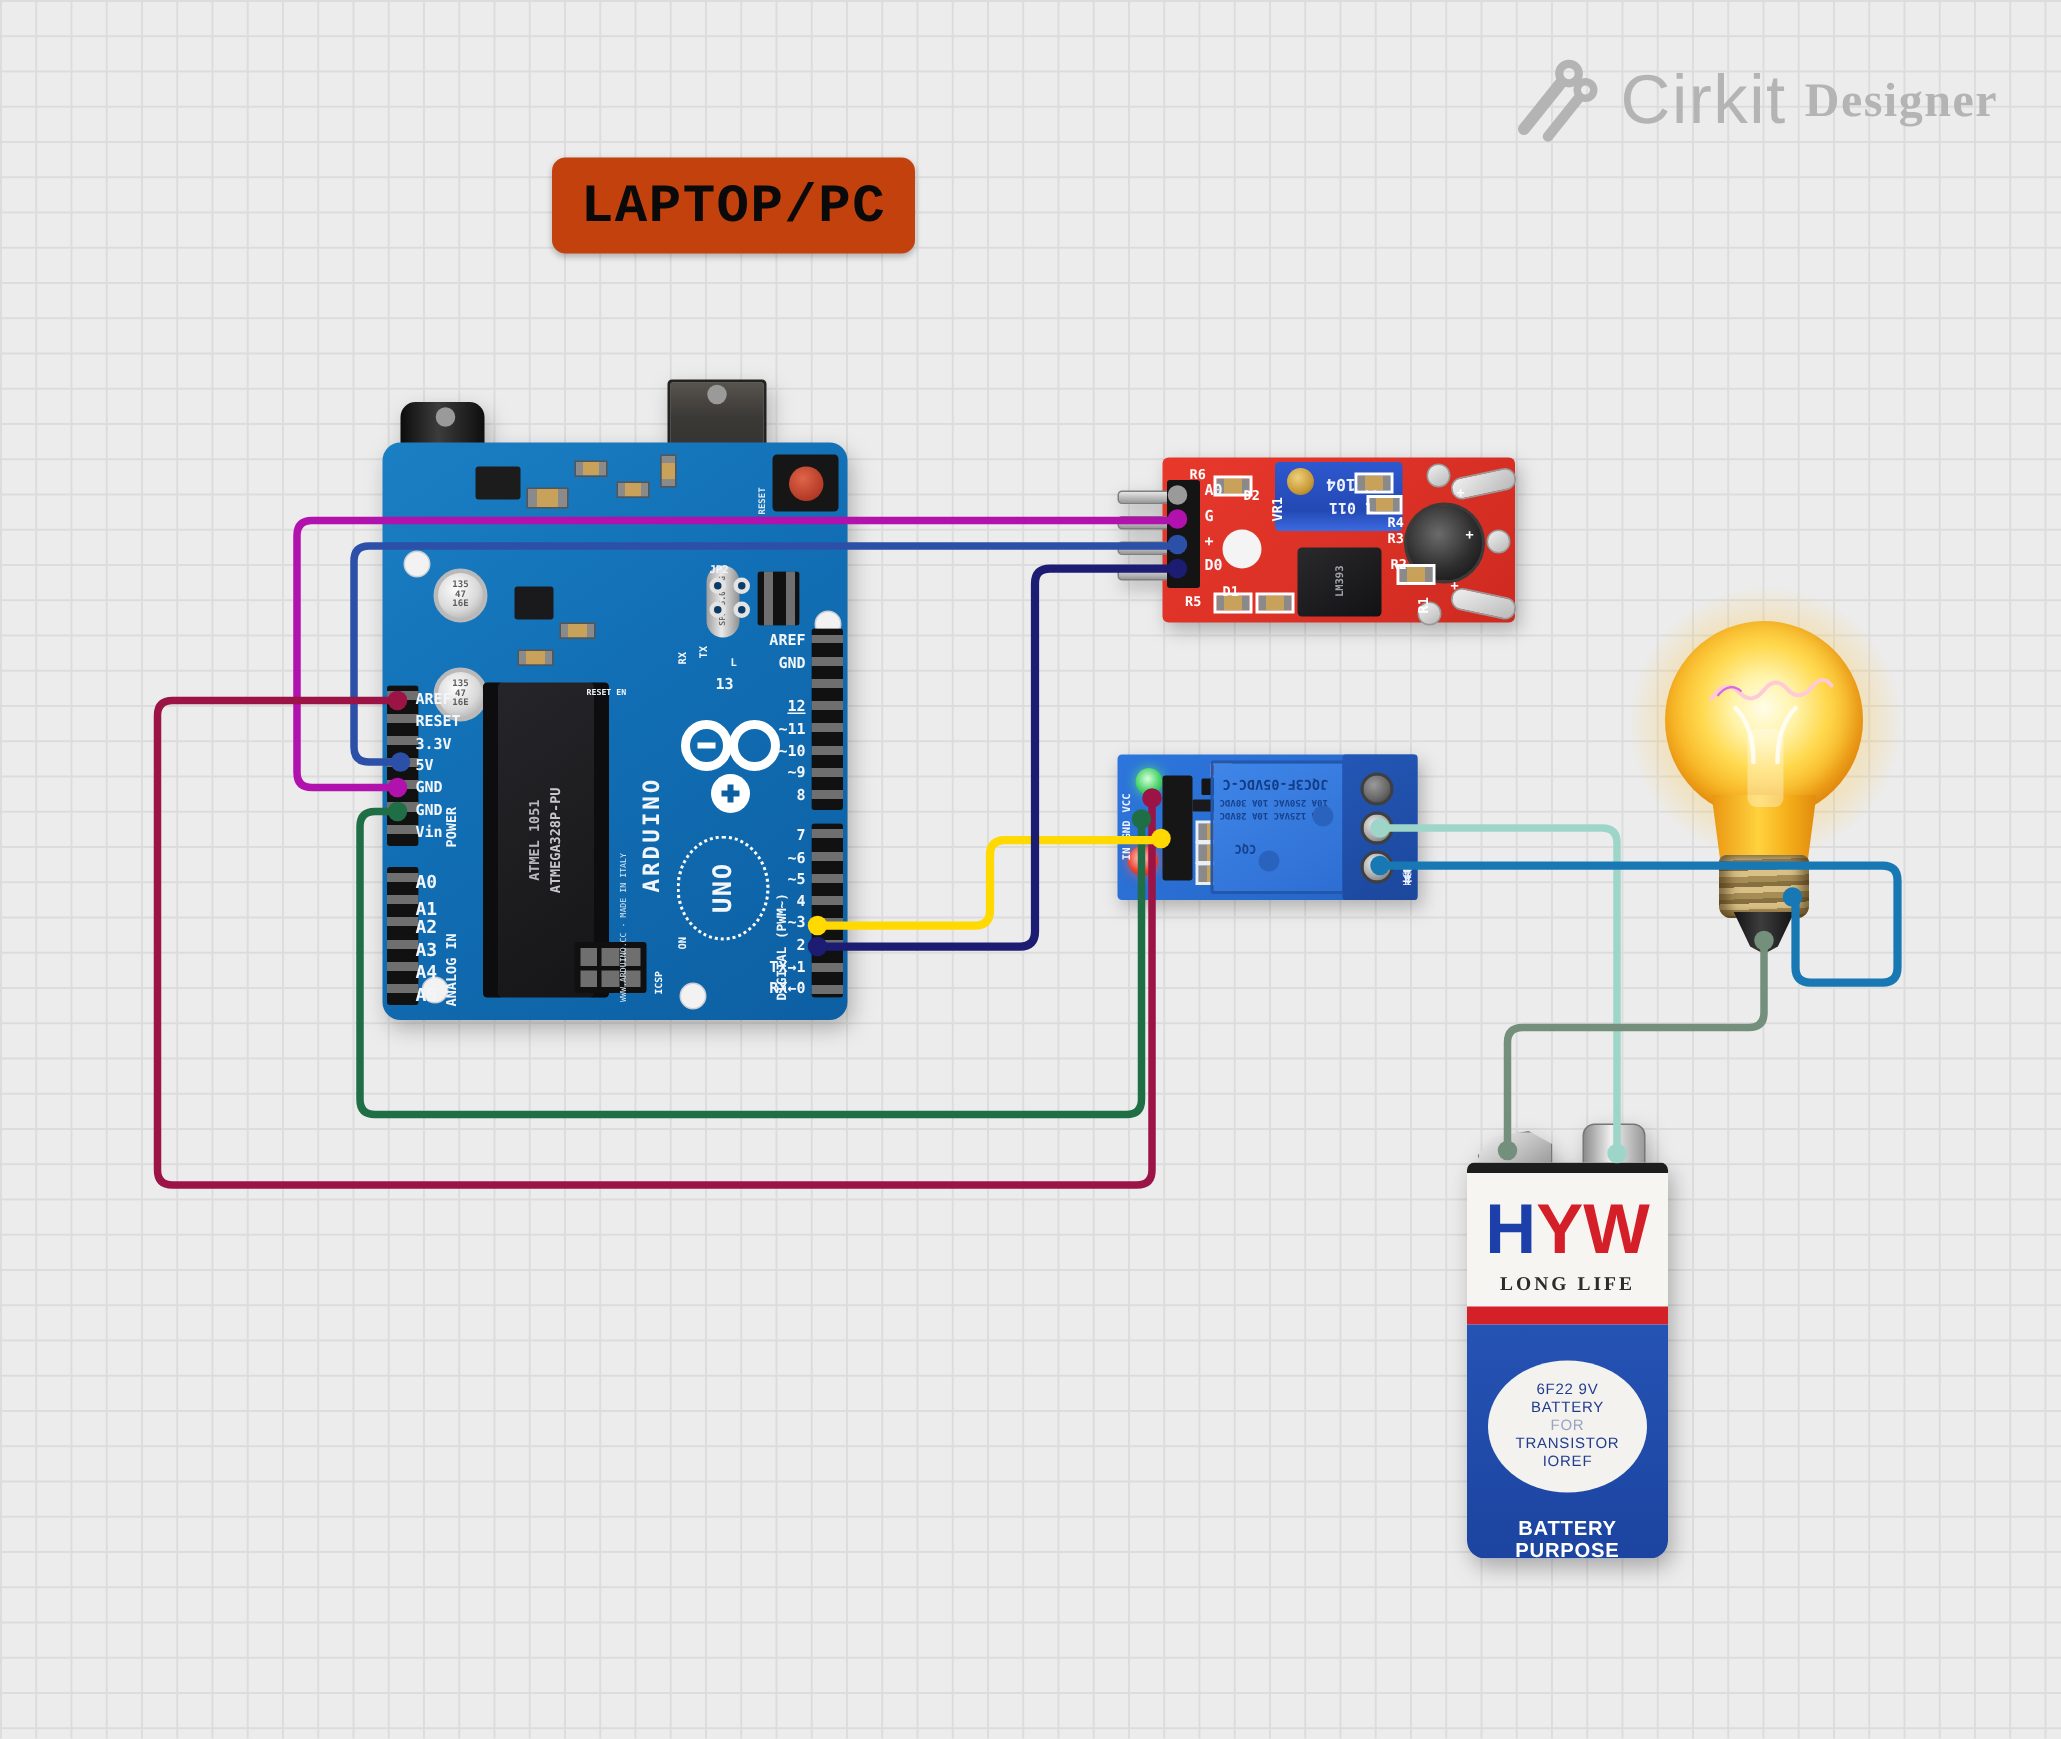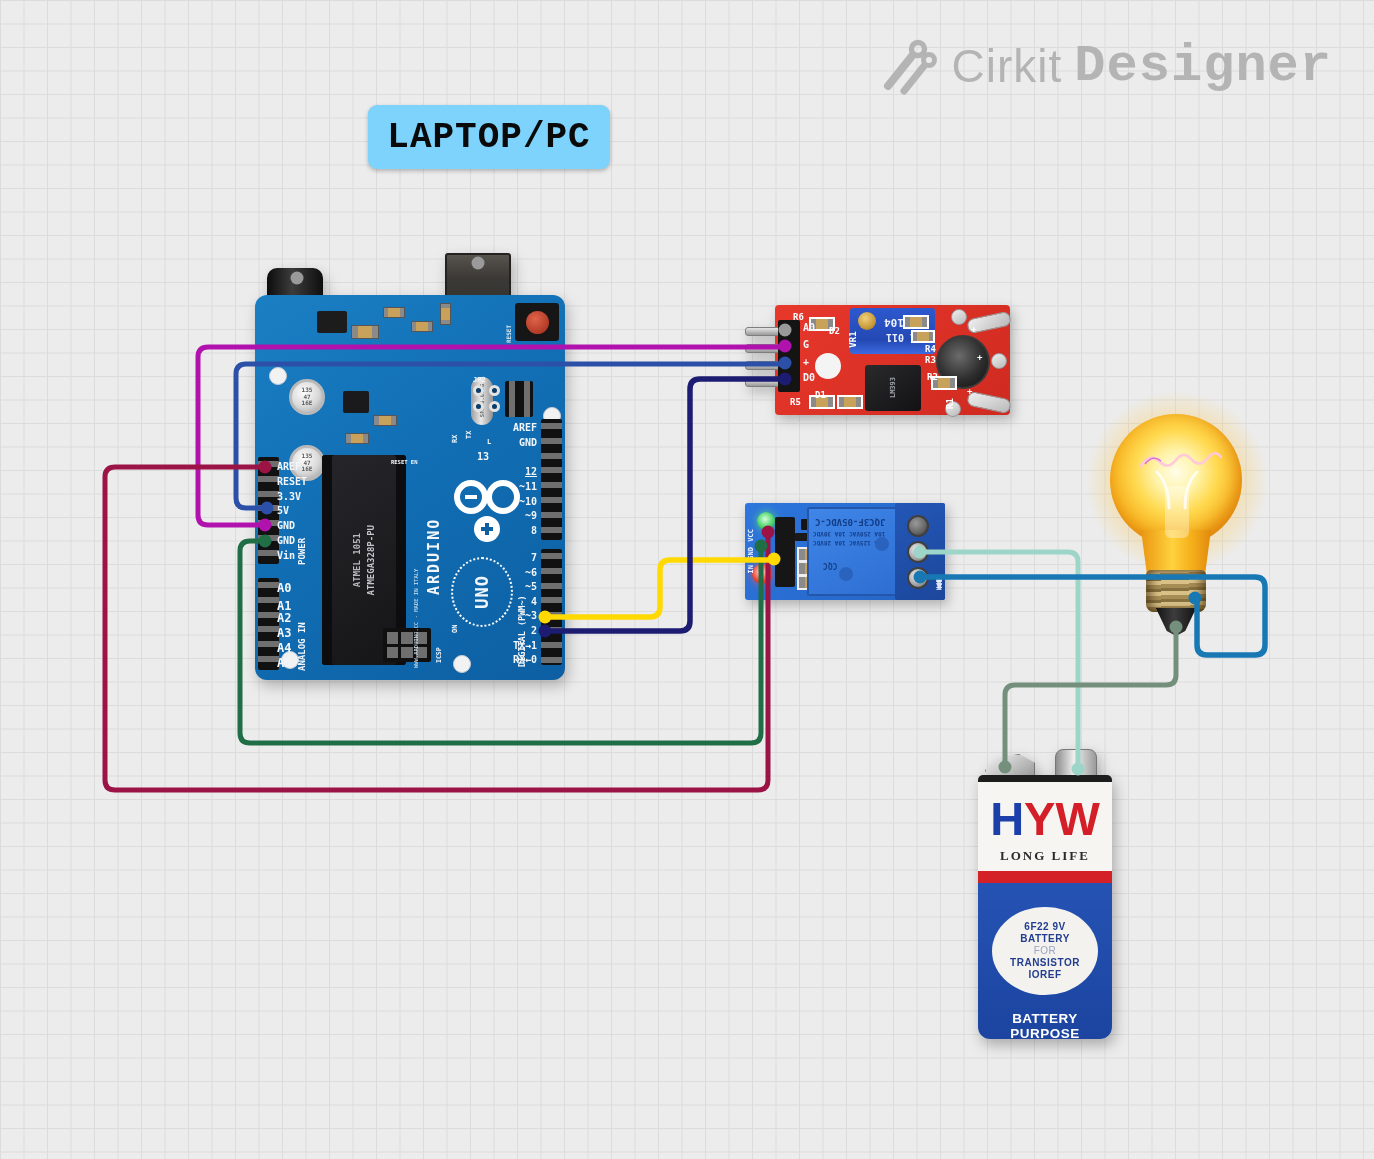--- a/index.html
+++ b/index.html
@@ -9,21 +9,21 @@
     background-color:#ececec;
     background-image:linear-gradient(#dcdcdc 1px,transparent 1px),
                      linear-gradient(90deg,#dcdcdc 1px,transparent 1px);
     background-size:23.5px 23.5px;
   }
   .abs{position:absolute;}
   .comp{position:absolute;z-index:10;}
   
   #brand{top:36px;right:42px;display:flex;align-items:center;gap:12px;z-index:5;color:#b4b4b4;}
   #brand .light{font-size:46px;font-weight:400;letter-spacing:1px;}
-  #brand .bold{font-size:52px;font-weight:800;letter-spacing:1px;font-family:Liberation Mono, monospace;}
+  #brand .bold{font-size:32px;font-weight:800;letter-spacing:1px;font-family:Liberation Serif, serif;}
   
   #note{left:368px;top:105px;width:242px;height:64px;border-radius:9px;
     display:flex;align-items:center;justify-content:center;
     box-shadow:0 2px 4px rgba(0,0,0,.25);}
   #note span{font-family:"Liberation Mono",monospace;font-weight:700;font-size:36px;color:#0a0a0a;letter-spacing:1px;}
   
   #ard{left:255px;top:295px;width:310px;height:385px;filter:drop-shadow(3px 6px 7px rgba(0,0,0,.25));}
   #ard .board{position:absolute;left:0;top:0;width:310px;height:385px;border-radius:12px;
     background:linear-gradient(145deg,#1b7fc4 0%,#1270b6 40%,#0d5fa2 100%);}
   .plbl{position:absolute;color:#f2f6fa;font-family:"DejaVu Sans Mono",monospace;
@@ -79,21 +79,21 @@
     background:#f6f5f2;overflow:hidden;}
   #battery .topstrip{position:absolute;left:0;top:0;width:134px;height:7px;background:#1d1d1d;}
   #battery .hyw{position:absolute;left:0;top:20px;width:134px;text-align:center;
     font-size:47px;font-weight:800;font-family:"Liberation Sans",sans-serif;letter-spacing:0px;line-height:47px;}
   #battery .longlife{position:absolute;left:0;top:73px;width:134px;text-align:center;
     font-family:"Liberation Serif",serif;font-size:13px;font-weight:700;letter-spacing:2px;color:#2b2b2b;}
   #battery .stripe{position:absolute;left:0;top:96px;width:134px;height:12px;background:#d42027;}
   #battery .blue{position:absolute;left:0;top:108px;width:134px;height:156px;background:linear-gradient(180deg,#2553b4,#1c44a0);}
   #battery .oval{position:absolute;left:14px;top:24px;width:106px;height:88px;border-radius:50%;background:#f3f2ee;
     display:flex;flex-direction:column;align-items:center;justify-content:center;}
-  #battery .oval div{font-size:10px;line-height:12px;font-weight:700;color:#223d8f;letter-spacing:.5px;text-align:center;}
+  #battery .oval div{font-size:10px;line-height:12px;font-weight:400;color:#223d8f;letter-spacing:.5px;text-align:center;}
   #battery .oval div.for{color:#9aa3bf;font-weight:400;}
   #battery .gp{position:absolute;left:0;top:128px;width:134px;text-align:center;color:#fff;
     font-size:13.5px;font-weight:800;letter-spacing:.5px;}
   .term{position:absolute;background:linear-gradient(145deg,#f2f2f2,#b9b9b9 55%,#888);border:1px solid #777;}
   
   #wires{position:absolute;left:0;top:0;z-index:40;pointer-events:none;}
 </style>
 </head>
 <body>
 
@@ -103,21 +103,21 @@
       <line x1="8" y1="50" x2="32" y2="20" stroke-width="8"></line>
       <circle cx="38" cy="13" r="6.5" stroke-width="5.5"></circle>
       <line x1="24" y1="55" x2="44" y2="30" stroke-width="7"></line>
       <circle cx="49" cy="24" r="5.5" stroke-width="5"></circle>
     </g>
   </svg>
   <span class="light">Cirkit</span>
   <span class="bold">Designer</span>
 </div>
 
-<div id="note" class="comp" style="background:#7dd3fc;">
+<div id="note" class="comp" style="background:#c2410c;">
   <span>LAPTOP/PC</span>
 </div>
 
 <div id="ard" class="comp">
 
   <div class="abs" style="left:190px;top:-42px;width:66px;height:82px;background:linear-gradient(180deg,#57534d,#3b3936 30%,#2e2c2a);border:2px solid #232220;border-radius:3px;box-sizing:border-box;"></div>
 
   <div class="abs" style="left:12px;top:-27px;width:56px;height:92px;background:linear-gradient(90deg,#0c0c0c,#3c3c3c 45%,#0e0e0e);border-radius:10px;"></div>
   <div class="abs" style="left:6px;top:38px;width:68px;height:30px;background:linear-gradient(90deg,#0a0a0a,#333 45%,#0c0c0c);border-radius:4px;"></div>
 

